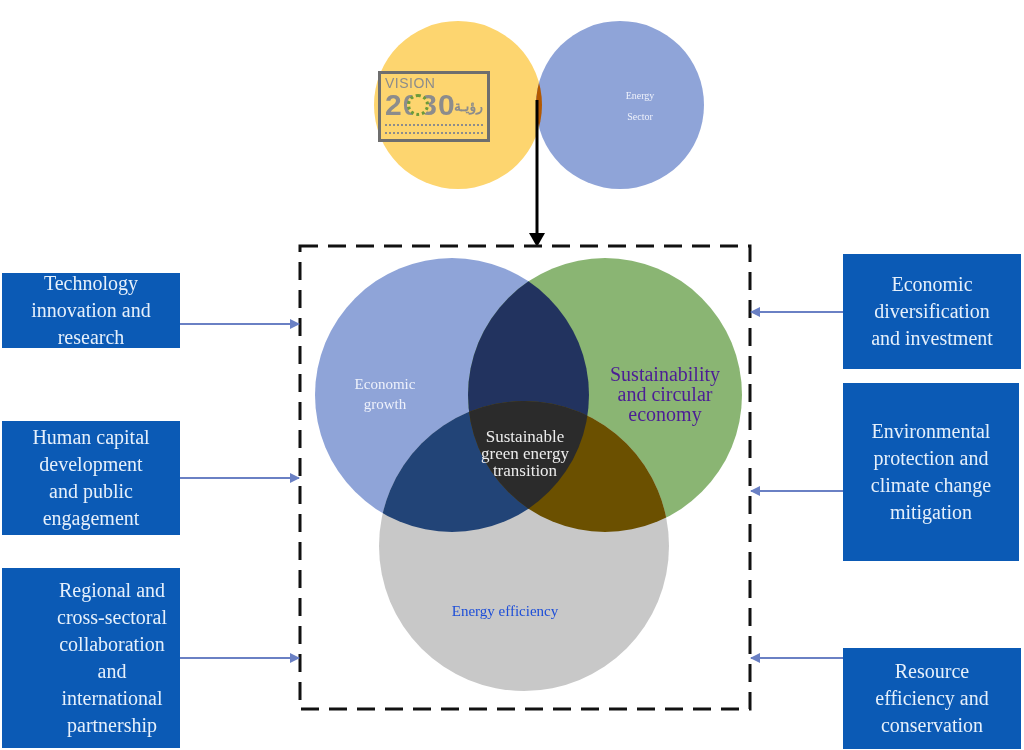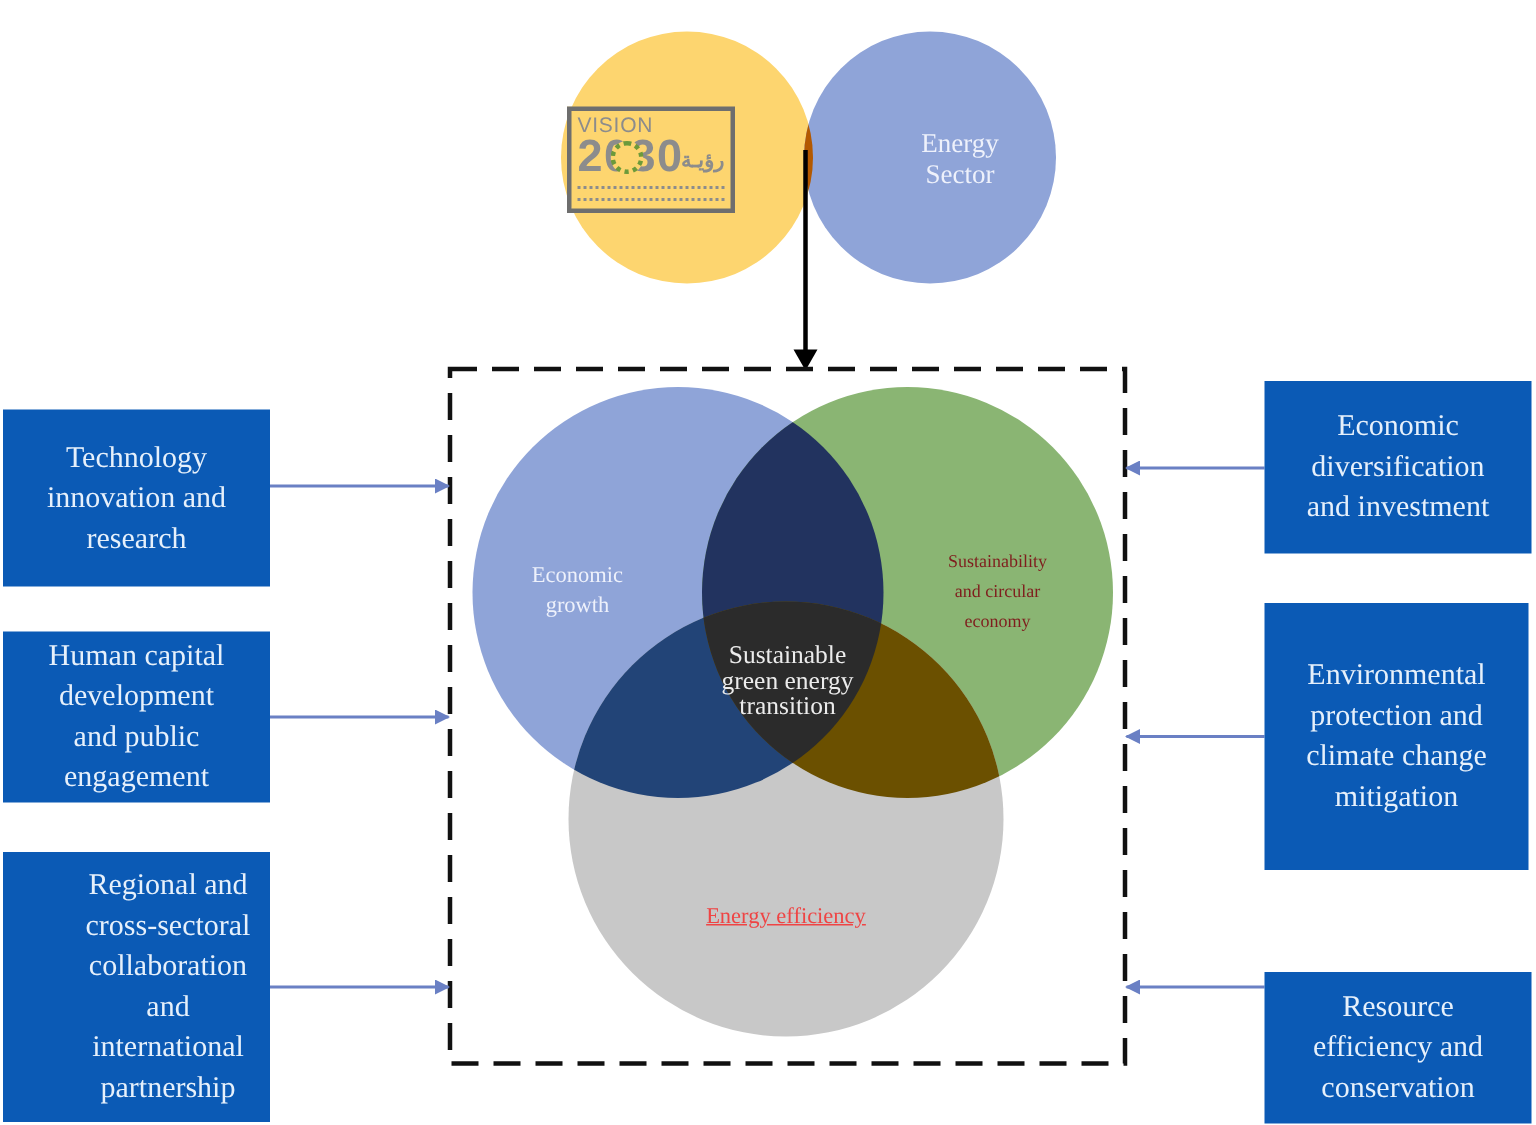--- a/index.html
+++ b/index.html
@@ -74,49 +74,49 @@
 
 <div class="logo">
   <span class="l1">VISION</span>
   <span class="l1b">رؤيـة</span>
   <span class="l2">2030</span>
   <span class="emblem"></span>
   <span class="l3"></span>
   <span class="l4"></span>
 </div>
 
-<div class="label" style="left:595px; top:85px; width:90px; color:#eef1fb; font-size:18px; line-height:21px;">Energy
+<div class="label" style="left:595px; top:85px; width:90px; color:#eef1fb; font-size:10px; line-height:21px;">Energy
 Sector</div>
 
 <div class="label" style="left:330px; top:374px; width:110px; color:#eef1fb; font-size:15px; line-height:20px;">Economic
 growth</div>
-<div class="label" style="left:600px; top:364px; width:130px; color:#7f1d1d; font-size:12px; line-height:20px;">Sustainability
+<div class="label" style="left:600px; top:364px; width:130px; color:#4c1d95; font-size:20px; line-height:20px;">Sustainability
 and circular
 economy</div>
-<div class="label" style="left:429px; top:601px; width:190px; color:#ef4444; font-size:15px; line-height:20px;text-decoration:underline;">Energy efficiency</div>
+<div class="label" style="left:410px; top:601px; width:190px; color:#1d4ed8; font-size:15px; line-height:20px;">Energy efficiency</div>
 <div class="label" style="left:470px; top:428px; width:110px; color:#ececec; font-size:17px; line-height:17px;">Sustainable
 green energy
 transition</div>
 
-<div class="box" style="left:2px; top:273px; width:178px; height:118px;">Technology
+<div class="box" style="left:2px; top:273px; width:178px; height:75px;">Technology
 innovation and
 research</div>
 <div class="box" style="left:2px; top:421px; width:178px; height:114px;">Human capital
 development
 and public
 engagement</div>
 <div class="box" style="left:2px; top:568px; width:178px; height:180px;padding-left:48px;">Regional and
 cross-sectoral
 collaboration
 and
 international
 partnership</div>
 
 <div class="box" style="left:843px; top:254px; width:178px; height:115px;">Economic
 diversification
 and investment</div>
-<div class="box" style="left:843px; top:402px; width:176px; height:178px;">Environmental
+<div class="box" style="left:843px; top:383px; width:176px; height:178px;">Environmental
 protection and
 climate change
 mitigation</div>
 <div class="box" style="left:843px; top:607px; width:178px; height:101px;margin-top:41px;">Resource
 efficiency and
 conservation</div>
 
 </body></html>

